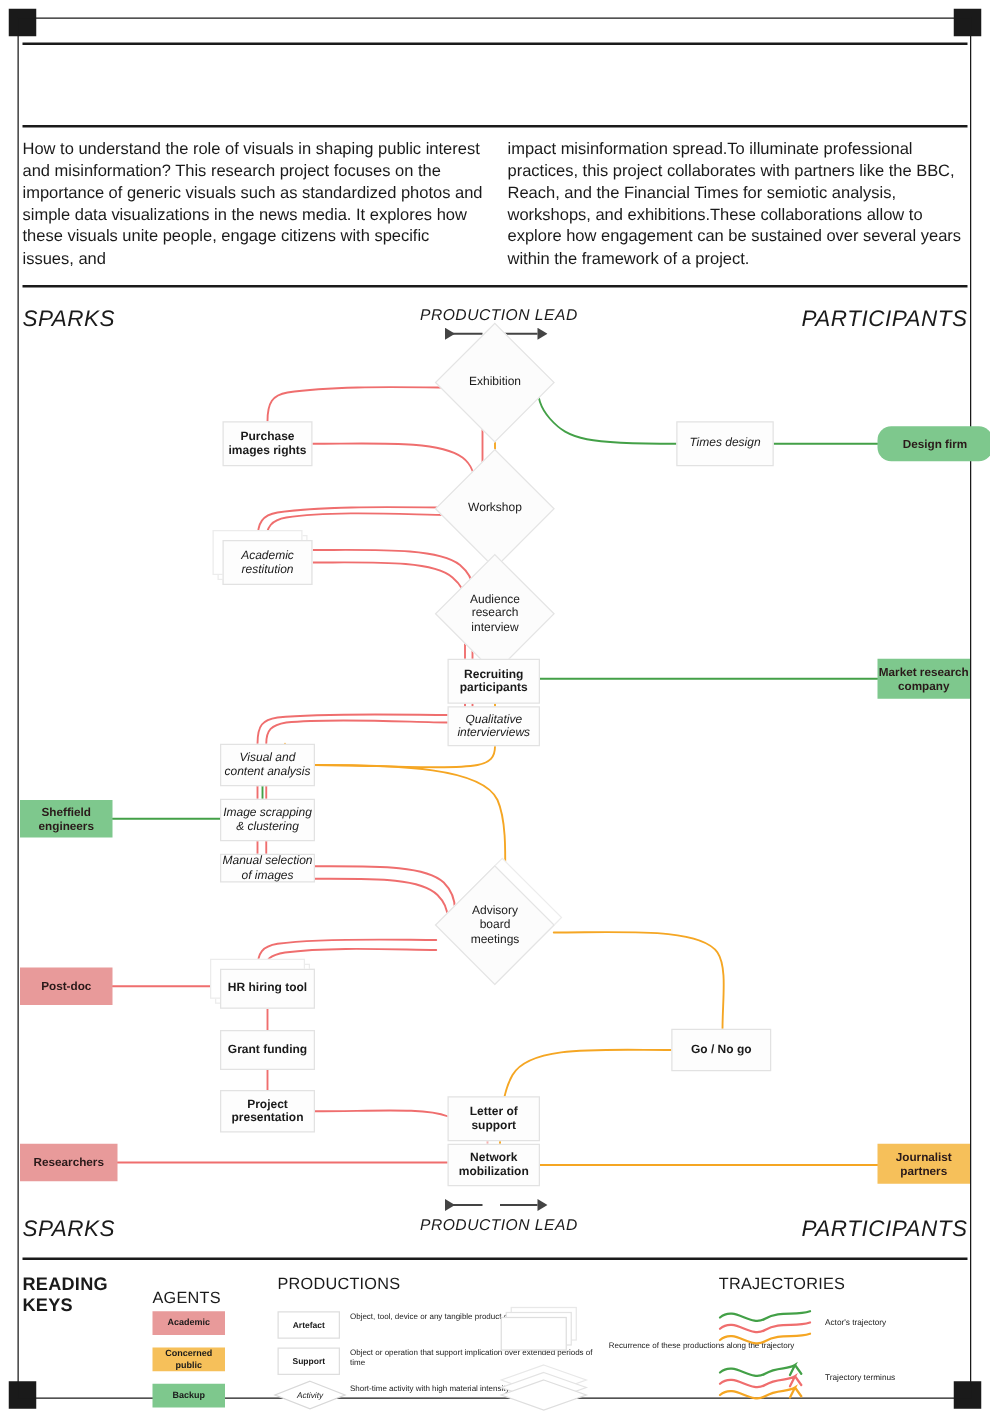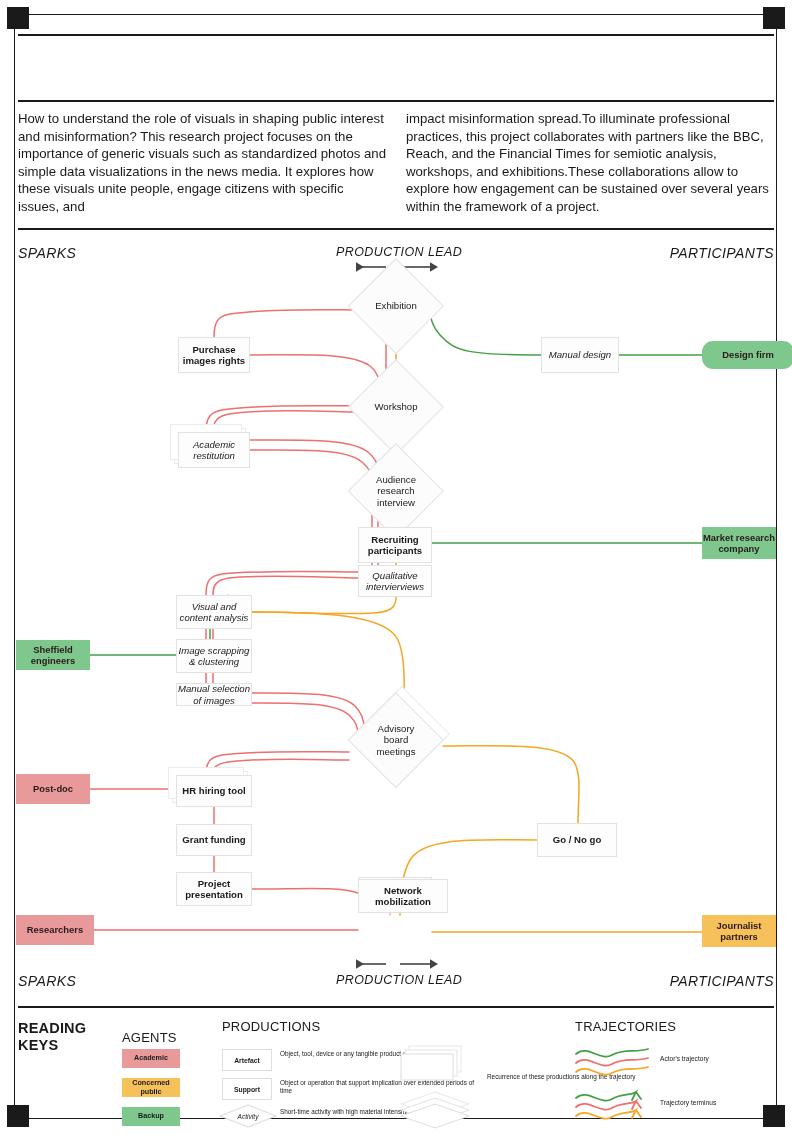--- a/index.html
+++ b/index.html
@@ -22,21 +22,21 @@
   .title{position:absolute;left:20px;top:36px;width:752px;height:62px;
     font-size:47px;line-height:62px;font-weight:400;letter-spacing:-0.5px;color:#111;
     font-family:"Liberation Sans",sans-serif;}
 
   .cols{position:absolute;left:18px;top:110px;width:756px;height:112px;}
   .col{position:absolute;top:0;width:368px;font-size:13.2px;line-height:17.6px;color:#1a1a1a;}
   .col.l{left:0;}
   .col.r{left:388px;}
 
   
-  .band{position:absolute;font-style:italic;font-size:14px;color:#1a1a1a;letter-spacing:.4px;}
+  .band{position:absolute;font-style:italic;font-size:18px;color:#1a1a1a;letter-spacing:.4px;}
   .band.sparks-top{left:18px;top:245px;}
   .band.parts-top{right:18px;top:245px;}
   .band.sparks-bot{left:18px;top:973px;}
   .band.parts-bot{right:18px;top:973px;}
   .prodlead{position:absolute;font-style:italic;font-size:12.5px;color:#1a1a1a;letter-spacing:.4px;}
   .prodlead.top{left:336px;top:245px;}
   .prodlead.bot{left:336px;top:973px;}
   .arrowpair{position:absolute;width:90px;height:14px;}
   .arrowpair.top{left:348px;top:260px;}
   .arrowpair.bot{left:348px;top:957px;}
@@ -183,21 +183,21 @@
         </div>
       </div>
       <div class="node prod artefact" style="left: 178px; top: 337px; width: 72px; height: 36px;">
         <div>
           <div>Purchase</div>
           <div>images rights</div>
         </div>
       </div>
       <div class="node prod support" style="left: 541px; top: 337px; width: 78px; height: 36px;">
         <div>
-          <div>Manual design</div>
+          <div>Times design</div>
         </div>
       </div>
       <div class="node agent backup" style="left: 702px; top: 341px; width: 92px; height: 28px; border-radius: 11px;">
         <div>
           <div>Design firm</div>
         </div>
       </div>
       <div class="diamond" style="left: 349px; top: 382px; width: 94px; height: 50px;">
         <div class="dshape" style="width: 67.68px; height: 67.68px; left: 13.16px; top: -8.84px;"></div>
         <div class="dlabel">
@@ -313,21 +313,21 @@
         <div>
           <div>Letter of</div>
           <div>support</div>
         </div>
       </div>
       <div class="node agent academic" style="left: 16px; top: 915px; width: 78px; height: 30px;">
         <div>
           <div>Researchers</div>
         </div>
       </div>
-      <div class="node prod artefact" style="left: 358px; top: 879px; width: 90px; height: 34px;">
+      <div class="node prod artefact" style="left: 358px; top: 915px; width: 74px; height: 34px;">
         <div>
           <div>Network</div>
           <div>mobilization</div>
         </div>
       </div>
       <div class="node agent public" style="left: 702px; top: 915px; width: 74px; height: 32px;">
         <div>
           <div>Journalist</div>
           <div>partners</div>
         </div>

